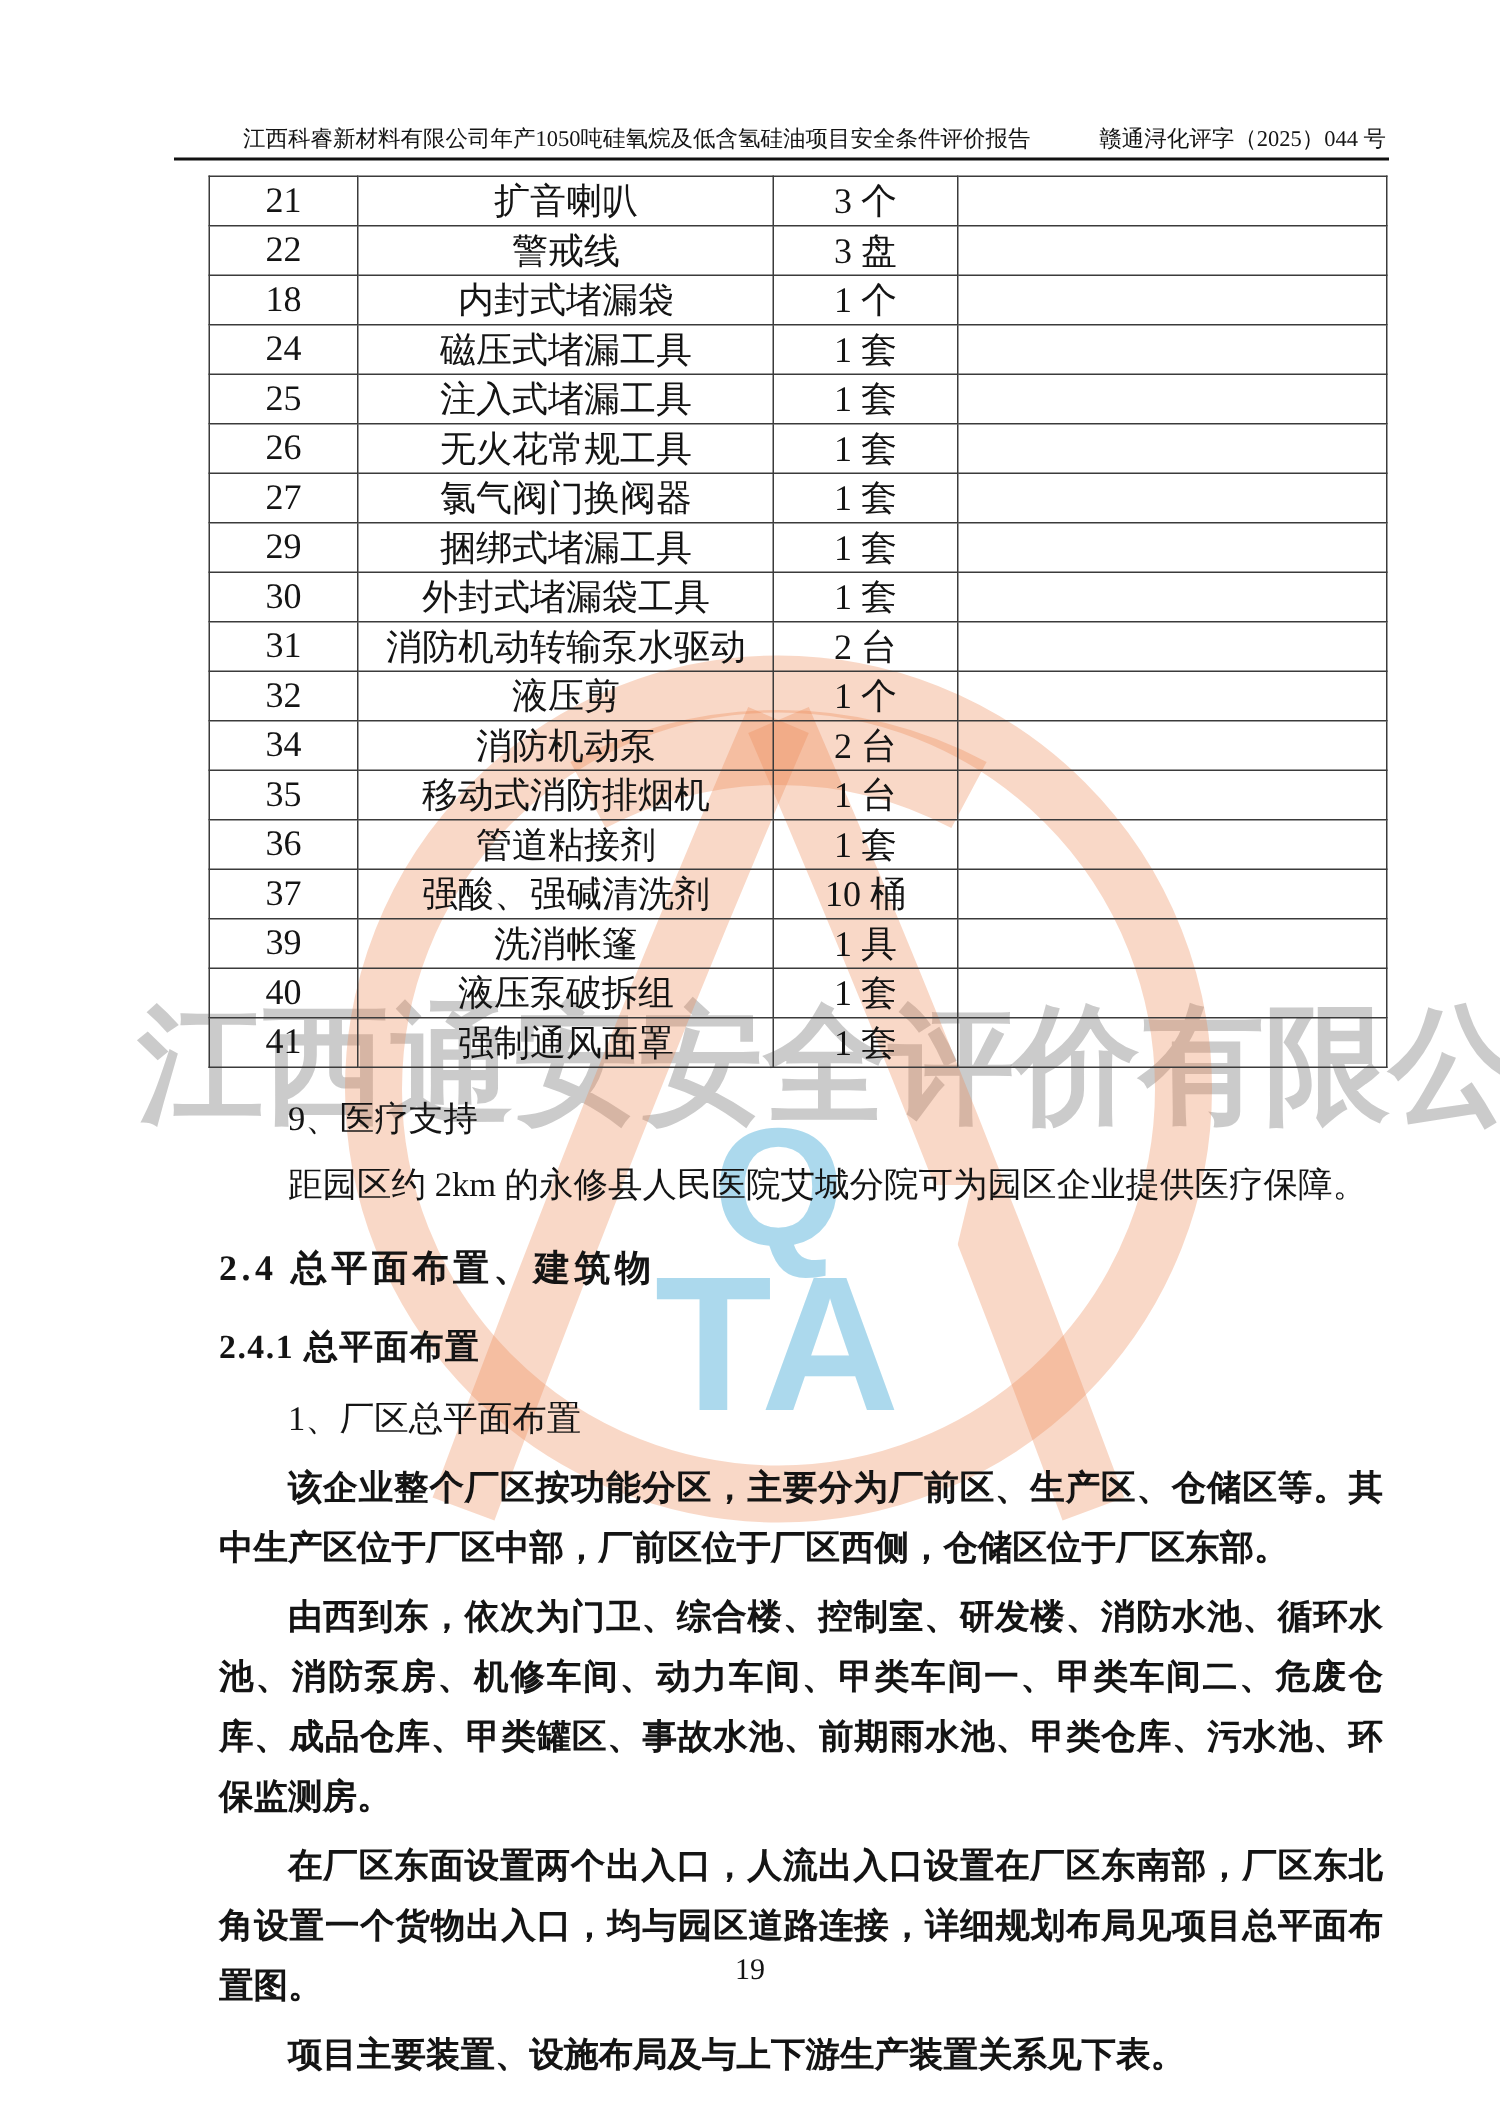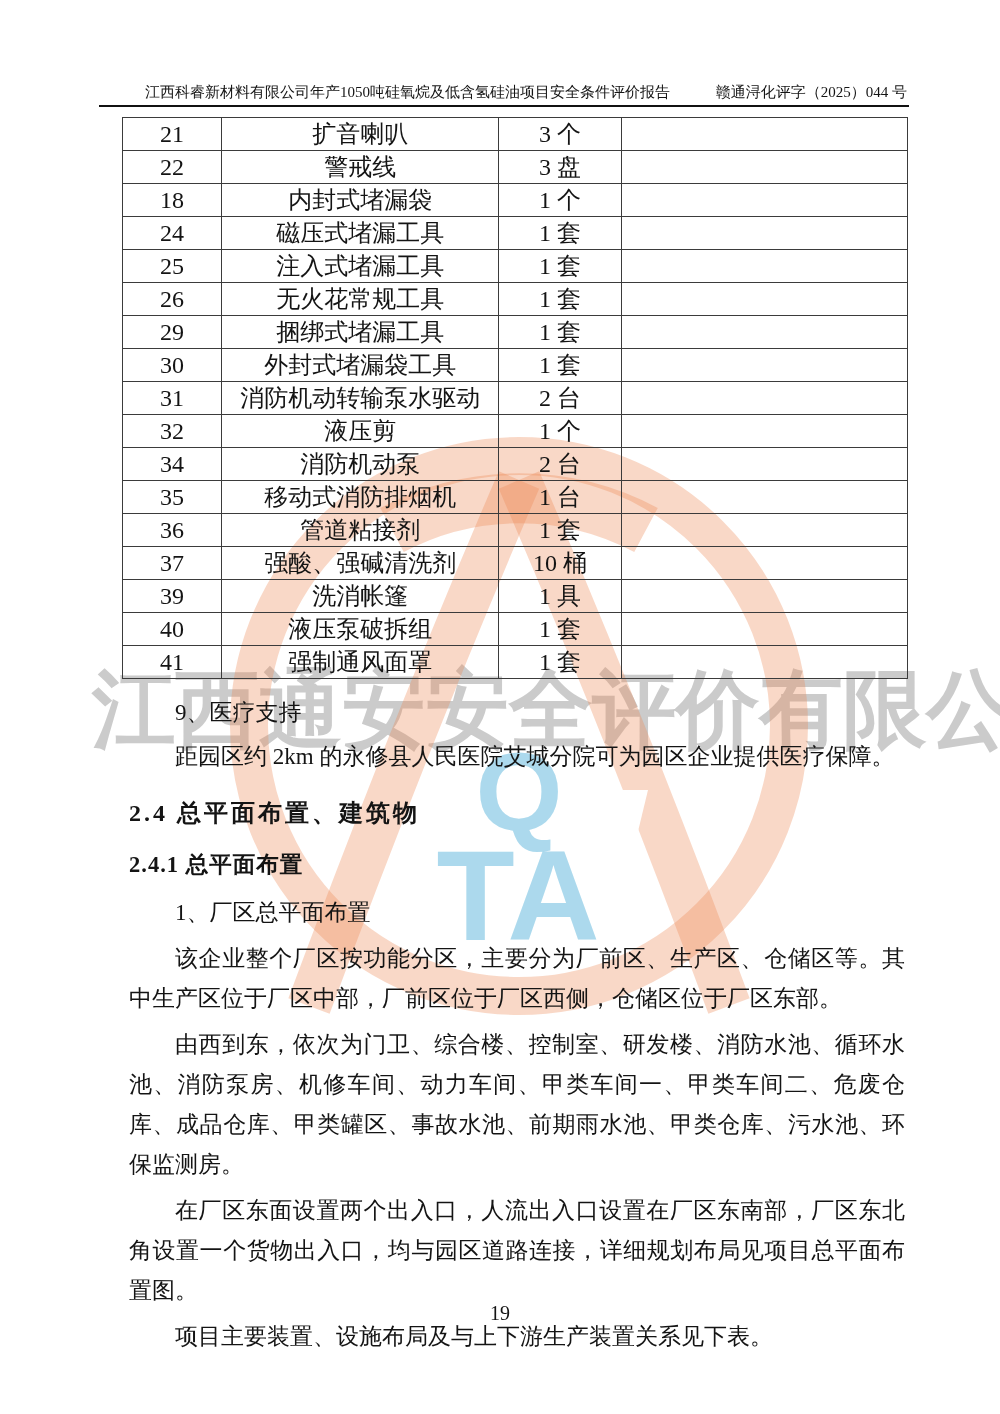--- a/index.html
+++ b/index.html
@@ -26,21 +26,21 @@
     font-size:86px;
     letter-spacing:0px;
     white-space:nowrap;
     color:rgba(130,130,130,0.42);
     transform:scaleX(0.97);
     transform-origin:left center;
   }
   .wm-logo{position:absolute;left:212px;top:418px;}
   
   .content{
-    position:absolute;left:99px;top:0;width:810px;z-index:1;
+    position:absolute;left:116px;top:0;width:810px;z-index:1;
   }
   .doc-header{
     margin-top:83px;
     display:flex;justify-content:space-between;align-items:flex-end;
     font-size:15px;
     border-bottom:2px solid #111;
     padding-bottom:3px;
   }
   .doc-header .left{padding-left:46px;}
   .doc-header .right{padding-right:2px;}
@@ -79,21 +79,21 @@
     letter-spacing:3px;
     text-indent:0;
   }
   .h241{
     margin:12px 0 0 0;
     font-size:22.5px;font-weight:bold;
     letter-spacing:1px;
     text-indent:0;
   }
   .sub1{margin:8px 0 0 0;}
-  .p-gap{margin-top:6px;}
+  .p-gap{margin-top:6px;font-weight:bold;}
   .page-number{
     position:absolute;left:0;top:1302px;width:1000px;
     text-align:center;font-size:20px;z-index:1;
   }
 </style>
 </head>
 <body>
 
 <div class="page">
 
@@ -160,20 +160,26 @@
             <td>1 套</td>
             <td></td>
           </tr>
           <tr>
             <td>26</td>
             <td>无火花常规工具</td>
             <td>1 套</td>
             <td></td>
           </tr>
           <tr>
+            <td>27</td>
+            <td>氯气阀门换阀器</td>
+            <td>1 套</td>
+            <td></td>
+          </tr>
+          <tr>
             <td>29</td>
             <td>捆绑式堵漏工具</td>
             <td>1 套</td>
             <td></td>
           </tr>
           <tr>
             <td>30</td>
             <td>外封式堵漏袋工具</td>
             <td>1 套</td>
             <td></td>

